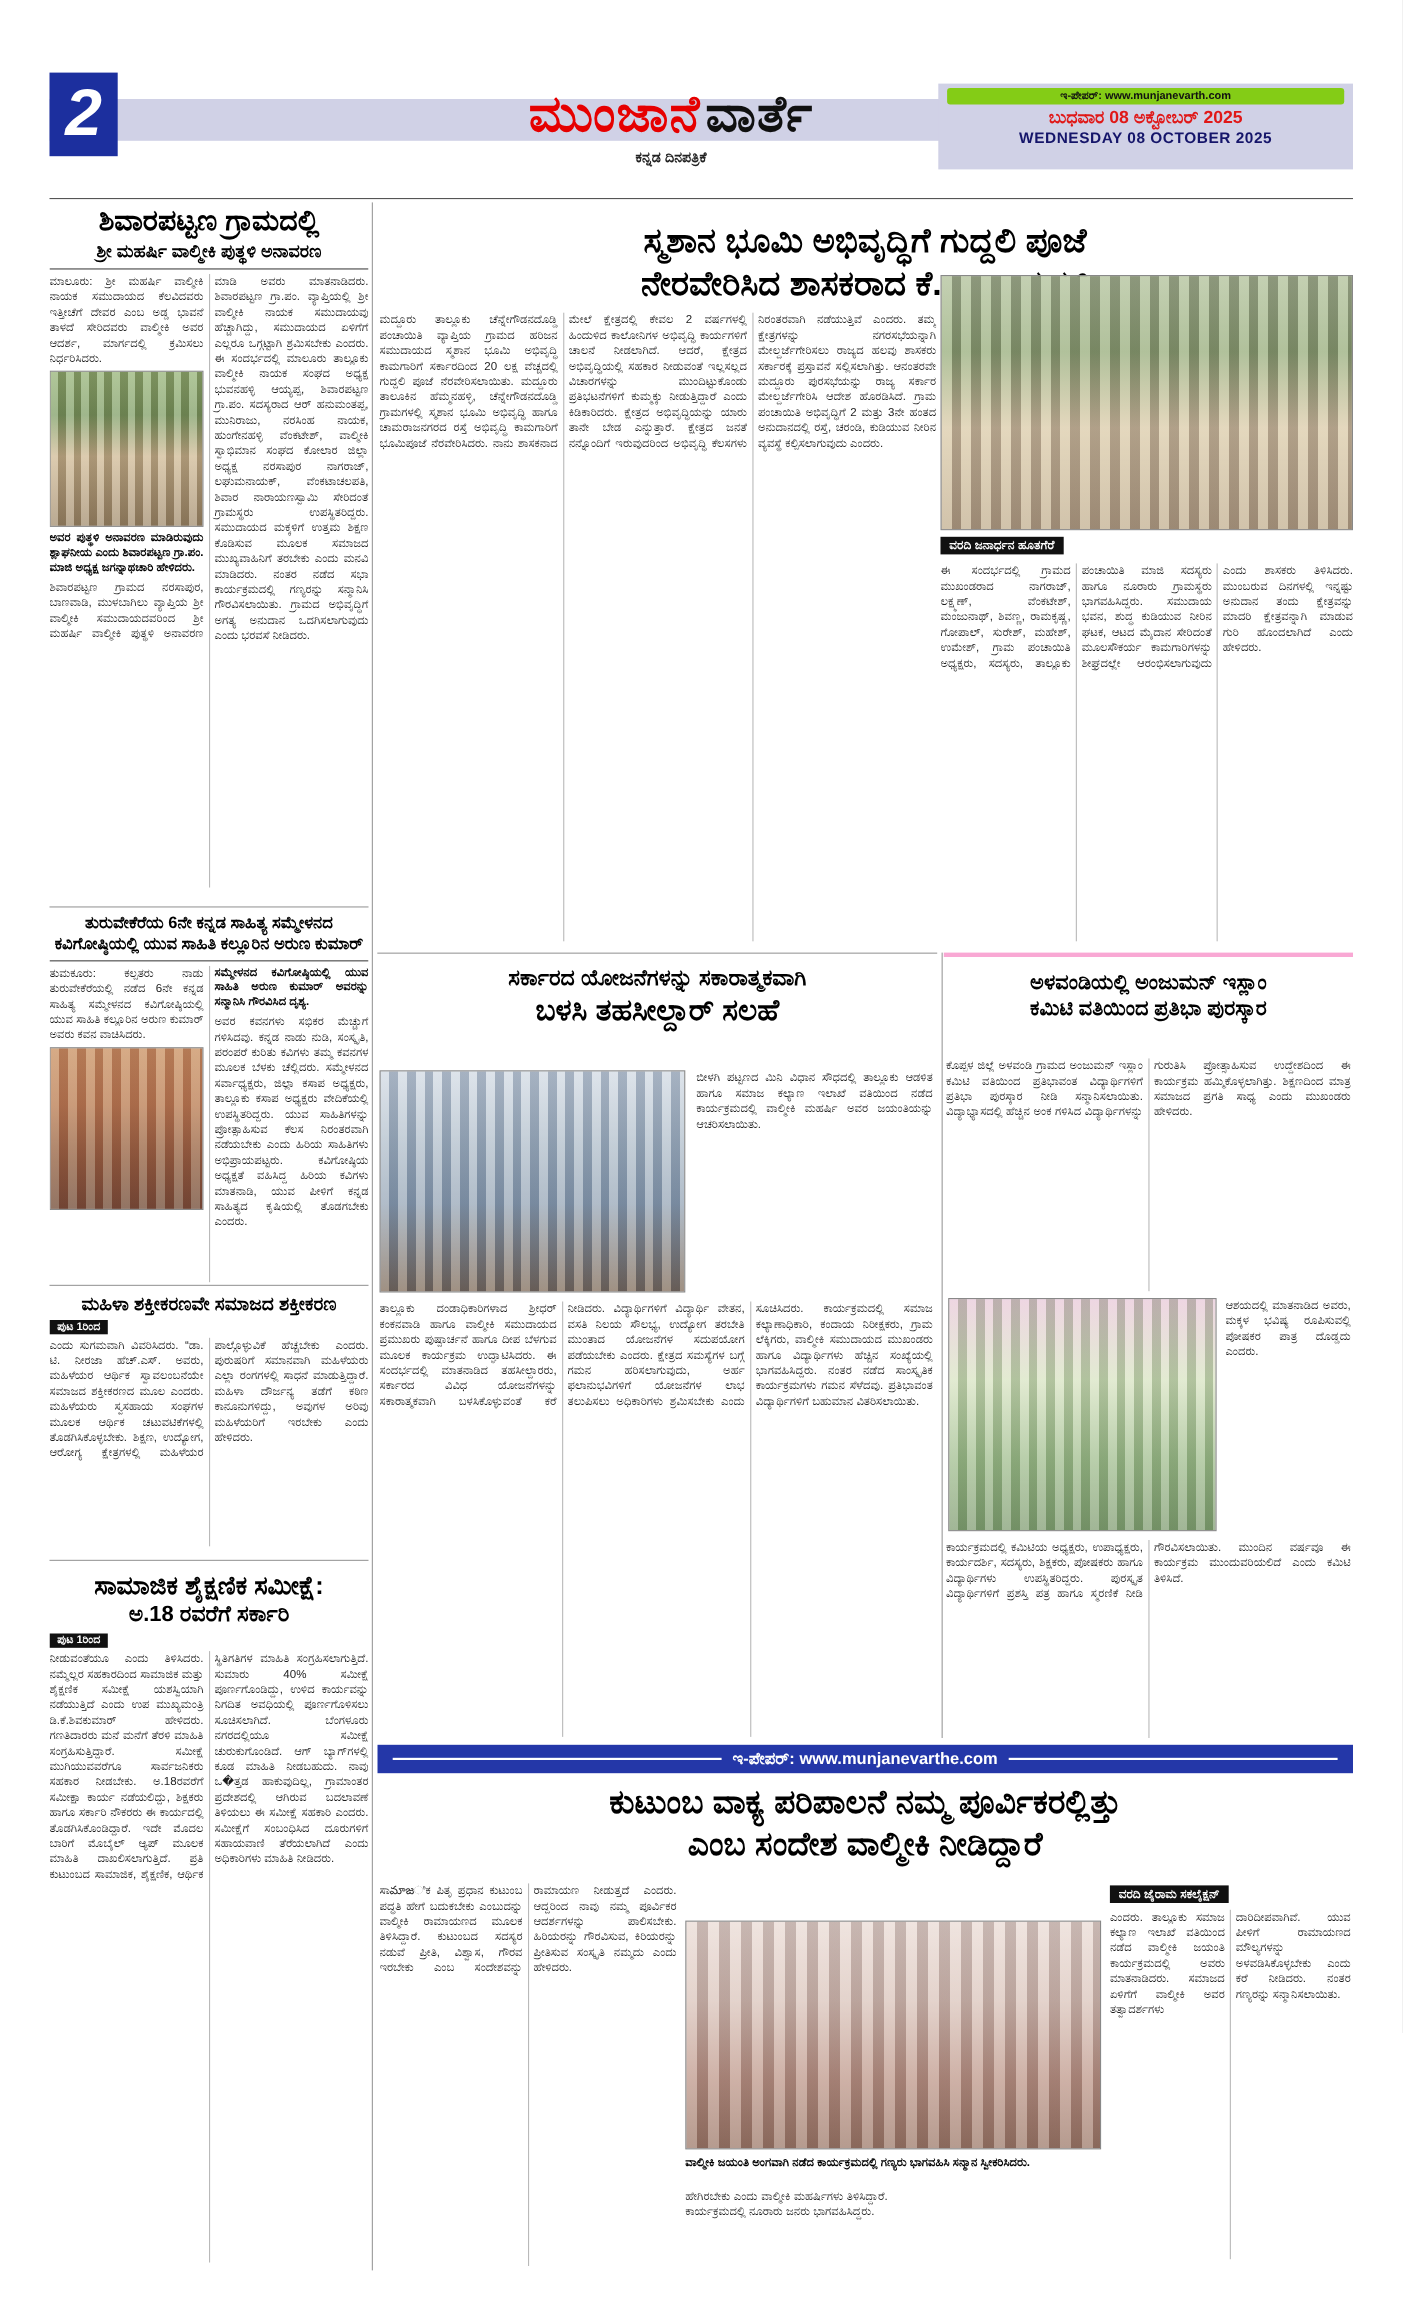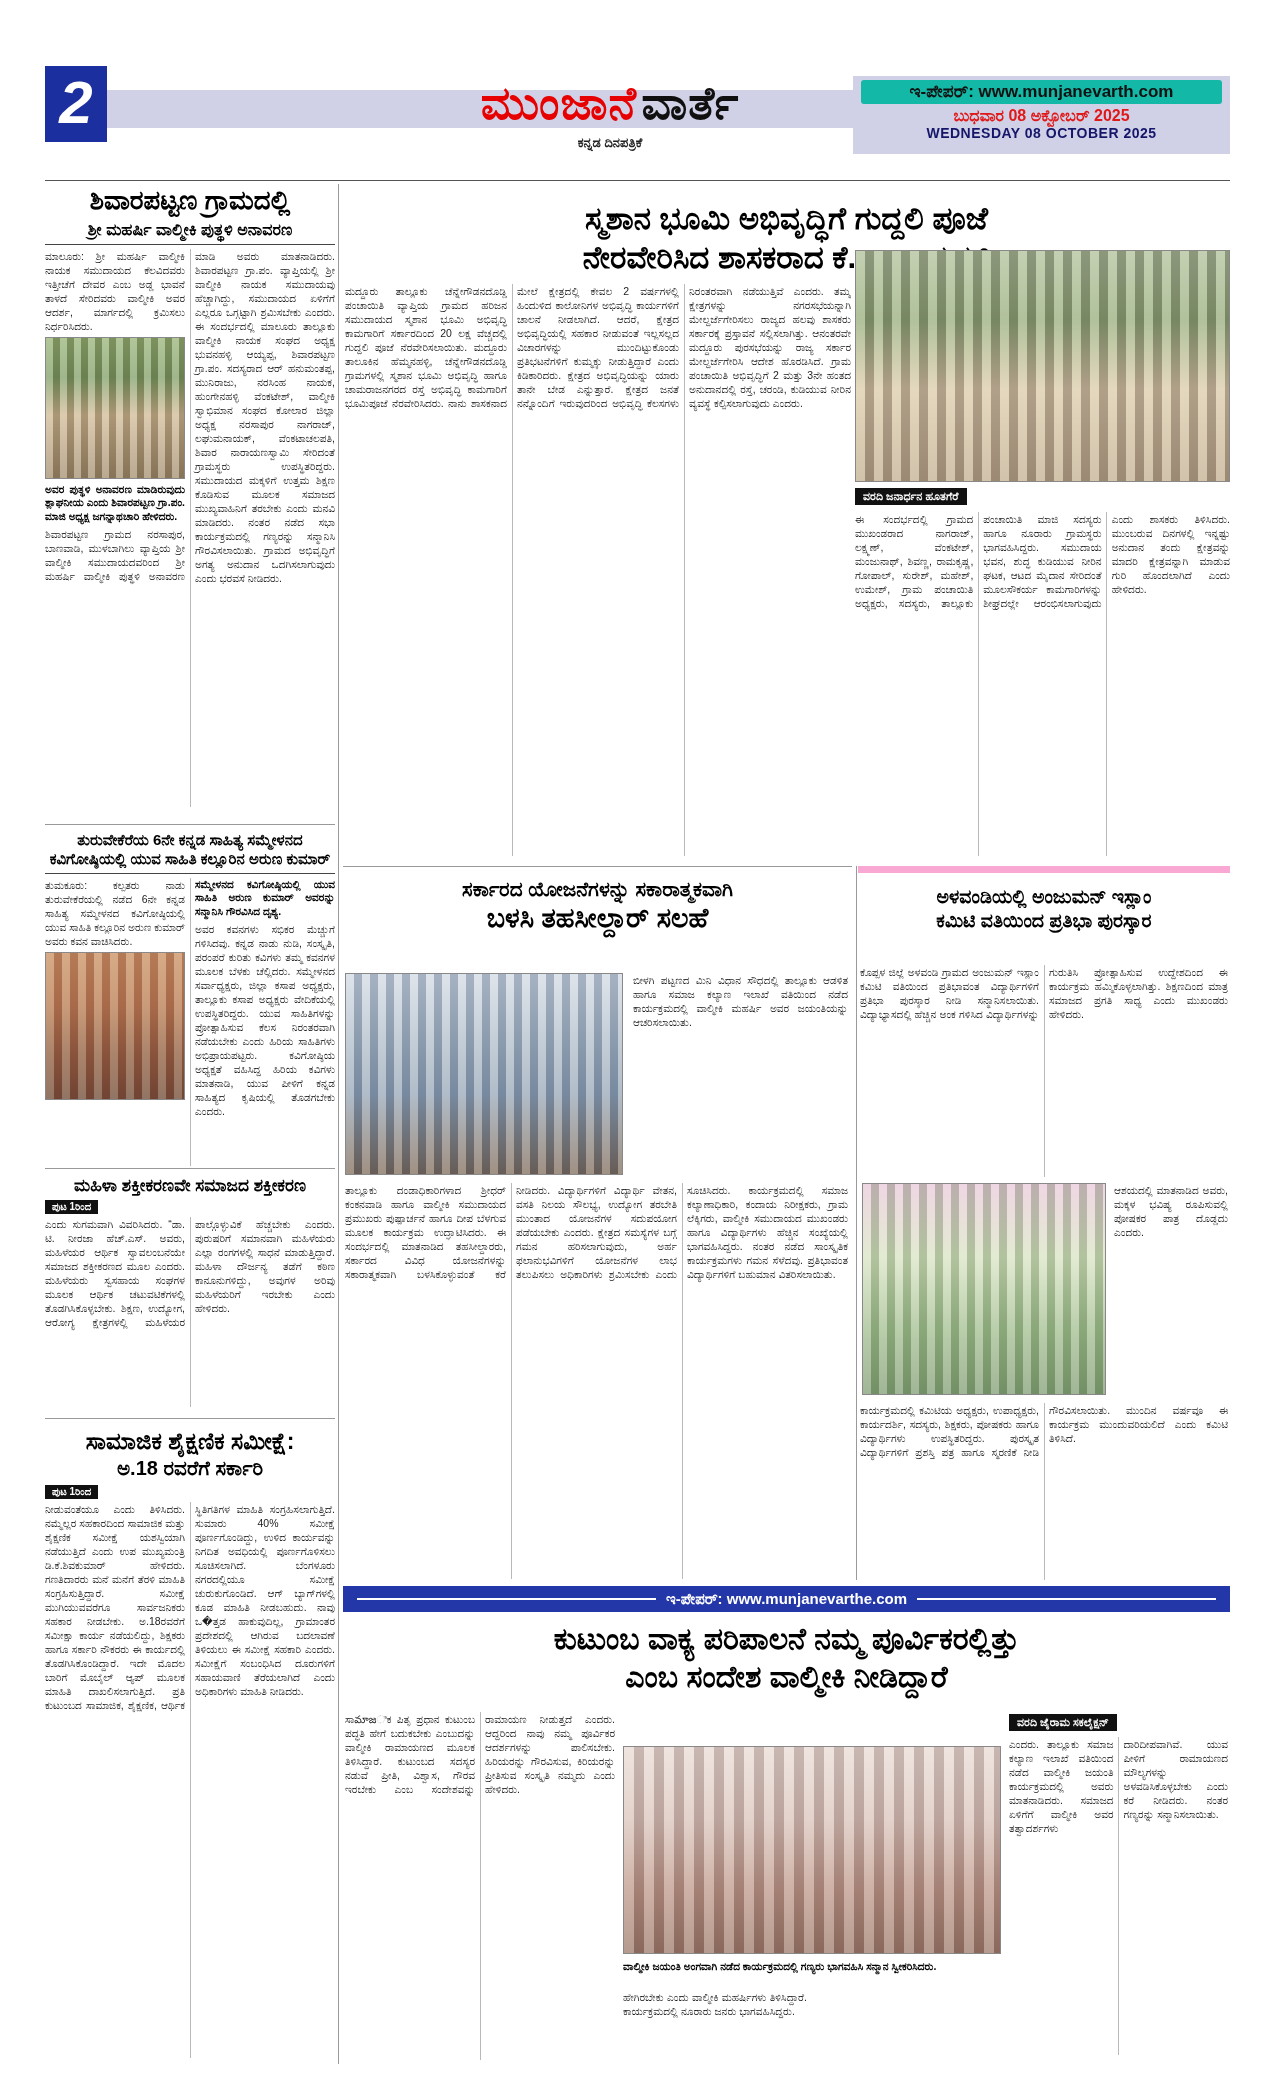--- a/index.html
+++ b/index.html
@@ -9,21 +9,21 @@
 
   
   .hdr-band { position:absolute; left:45px; top:90px; width:1185px; height:38px; background:#d0d1e6; }
   .pagenum { position:absolute; left:45px; top:66px; width:62px; height:76px; background:#1c2f9e; color:#fff;
              font-size:60px; font-weight:bold; font-style:italic; text-align:center; line-height:74px; }
   .masthead { position:absolute; left:350px; top:76px; width:520px; text-align:center; }
   .masthead .kn-red { color:#e60000; font-size:46px; font-weight:bold; letter-spacing:1px; }
   .masthead .kn-black { color:#101010; font-size:46px; font-weight:bold; letter-spacing:1px; }
   .masthead .tagline { font-size:13px; font-weight:bold; color:#222; margin-top:4px; }
   .hdr-right { position:absolute; left:853px; top:76px; width:377px; height:78px; background:#d0d1e6; padding:4px 8px 2px 8px; text-align:center; }
-  .hdr-right .epaper { background:#14b8a6; border-radius:3px; font-size:17px; font-weight:bold; color:#111; padding:2px 4px; white-space:nowrap; }
+  .hdr-right .epaper { background:#84cc16; border-radius:3px; font-size:10px; font-weight:bold; color:#111; padding:2px 4px; white-space:nowrap; }
   .hdr-right .kn-date { color:#e01818; font-size:16px; font-weight:bold; margin-top:3px; }
   .hdr-right .en-date { color:#15156a; font-size:14px; font-weight:bold; letter-spacing:.5px; }
   .content-rule { position:absolute; left:45px; top:180px; width:1185px; height:1px; background:#555; }
 
   
   .art { position:absolute; overflow:hidden; }
   .hl { text-align:center; font-weight:bold; color:#000; line-height:1.25; }
   .body { font-size:10.5px; line-height:14px; color:#1c1c1c; text-align:justify; overflow:hidden; }
   .cols2 { column-count:2; column-gap:10px; column-rule:1px solid #b9b9b9; }
   .cols3 { column-count:3; column-gap:10px; column-rule:1px solid #b9b9b9; }
@@ -152,21 +152,21 @@
 
     <div class="abs photo meeting" style="left:2px; top:106px; width:278px; height:202px;"></div>
     <div class="abs body" style="left:290px; top:106px; width:215px; height:202px;">
       <p>ಬೀಳಗಿ ಪಟ್ಟಣದ ಮಿನಿ ವಿಧಾನ ಸೌಧದಲ್ಲಿ ತಾಲ್ಲೂಕು ಆಡಳಿತ ಹಾಗೂ ಸಮಾಜ ಕಲ್ಯಾಣ ಇಲಾಖೆ ವತಿಯಿಂದ ನಡೆದ ಕಾರ್ಯಕ್ರಮದಲ್ಲಿ ವಾಲ್ಮೀಕಿ ಮಹರ್ಷಿ ಅವರ ಜಯಂತಿಯನ್ನು ಆಚರಿಸಲಾಯಿತು.</p>
     </div>
     <div class="abs body cols3" style="left:2px; top:316px; width:503px; height:396px;">
       <p>ತಾಲ್ಲೂಕು ದಂಡಾಧಿಕಾರಿಗಳಾದ ಶ್ರೀಧರ್ ಕಂಕನವಾಡಿ ಹಾಗೂ ವಾಲ್ಮೀಕಿ ಸಮುದಾಯದ ಪ್ರಮುಖರು ಪುಷ್ಪಾರ್ಚನೆ ಹಾಗೂ ದೀಪ ಬೆಳಗುವ ಮೂಲಕ ಕಾರ್ಯಕ್ರಮ ಉದ್ಘಾಟಿಸಿದರು. ಈ ಸಂದರ್ಭದಲ್ಲಿ ಮಾತನಾಡಿದ ತಹಸೀಲ್ದಾರರು, ಸರ್ಕಾರದ ವಿವಿಧ ಯೋಜನೆಗಳನ್ನು ಸಕಾರಾತ್ಮಕವಾಗಿ ಬಳಸಿಕೊಳ್ಳುವಂತೆ ಕರೆ ನೀಡಿದರು. ವಿದ್ಯಾರ್ಥಿಗಳಿಗೆ ವಿದ್ಯಾರ್ಥಿ ವೇತನ, ವಸತಿ ನಿಲಯ ಸೌಲಭ್ಯ, ಉದ್ಯೋಗ ತರಬೇತಿ ಮುಂತಾದ ಯೋಜನೆಗಳ ಸದುಪಯೋಗ ಪಡೆಯಬೇಕು ಎಂದರು. ಕ್ಷೇತ್ರದ ಸಮಸ್ಯೆಗಳ ಬಗ್ಗೆ ಗಮನ ಹರಿಸಲಾಗುವುದು, ಅರ್ಹ ಫಲಾನುಭವಿಗಳಿಗೆ ಯೋಜನೆಗಳ ಲಾಭ ತಲುಪಿಸಲು ಅಧಿಕಾರಿಗಳು ಶ್ರಮಿಸಬೇಕು ಎಂದು ಸೂಚಿಸಿದರು. ಕಾರ್ಯಕ್ರಮದಲ್ಲಿ ಸಮಾಜ ಕಲ್ಯಾಣಾಧಿಕಾರಿ, ಕಂದಾಯ ನಿರೀಕ್ಷಕರು, ಗ್ರಾಮ ಲೆಕ್ಕಿಗರು, ವಾಲ್ಮೀಕಿ ಸಮುದಾಯದ ಮುಖಂಡರು ಹಾಗೂ ವಿದ್ಯಾರ್ಥಿಗಳು ಹೆಚ್ಚಿನ ಸಂಖ್ಯೆಯಲ್ಲಿ ಭಾಗವಹಿಸಿದ್ದರು. ನಂತರ ನಡೆದ ಸಾಂಸ್ಕೃತಿಕ ಕಾರ್ಯಕ್ರಮಗಳು ಗಮನ ಸೆಳೆದವು. ಪ್ರತಿಭಾವಂತ ವಿದ್ಯಾರ್ಥಿಗಳಿಗೆ ಬಹುಮಾನ ವಿತರಿಸಲಾಯಿತು.</p>
     </div>
   </div>
 
-  <div class="art" style="left:858px; top:866px; width:372px; height:714px; border-top:7px solid #f9a8d4;">
+  <div class="art" style="left:858px; top:866px; width:372px; height:714px; border-top:4px solid #f9a8d4;">
     <div class="hl" style="font-size:19px; margin-top:12px;">ಅಳವಂಡಿಯಲ್ಲಿ ಅಂಜುಮನ್ ಇಸ್ಲಾಂ</div>
     <div class="hl" style="font-size:19px;">ಕಮಿಟಿ ವತಿಯಿಂದ ಪ್ರತಿಭಾ ಪುರಸ್ಕಾರ</div>
 
     <div class="abs body cols2" style="left:2px; top:92px; width:368px; height:212px;">
       <p>ಕೊಪ್ಪಳ ಜಿಲ್ಲೆ ಅಳವಂಡಿ ಗ್ರಾಮದ ಅಂಜುಮನ್ ಇಸ್ಲಾಂ ಕಮಿಟಿ ವತಿಯಿಂದ ಪ್ರತಿಭಾವಂತ ವಿದ್ಯಾರ್ಥಿಗಳಿಗೆ ಪ್ರತಿಭಾ ಪುರಸ್ಕಾರ ನೀಡಿ ಸನ್ಮಾನಿಸಲಾಯಿತು. ವಿದ್ಯಾಭ್ಯಾಸದಲ್ಲಿ ಹೆಚ್ಚಿನ ಅಂಕ ಗಳಿಸಿದ ವಿದ್ಯಾರ್ಥಿಗಳನ್ನು ಗುರುತಿಸಿ ಪ್ರೋತ್ಸಾಹಿಸುವ ಉದ್ದೇಶದಿಂದ ಈ ಕಾರ್ಯಕ್ರಮ ಹಮ್ಮಿಕೊಳ್ಳಲಾಗಿತ್ತು. ಶಿಕ್ಷಣದಿಂದ ಮಾತ್ರ ಸಮಾಜದ ಪ್ರಗತಿ ಸಾಧ್ಯ ಎಂದು ಮುಖಂಡರು ಹೇಳಿದರು.</p>
     </div>
     <div class="abs photo stage" style="left:4px; top:310px; width:244px; height:212px;"></div>
     <div class="abs body" style="left:256px; top:310px; width:114px; height:212px;">
       <p>ಆಶಯದಲ್ಲಿ ಮಾತನಾಡಿದ ಅವರು, ಮಕ್ಕಳ ಭವಿಷ್ಯ ರೂಪಿಸುವಲ್ಲಿ ಪೋಷಕರ ಪಾತ್ರ ದೊಡ್ಡದು ಎಂದರು.</p>
     </div>

